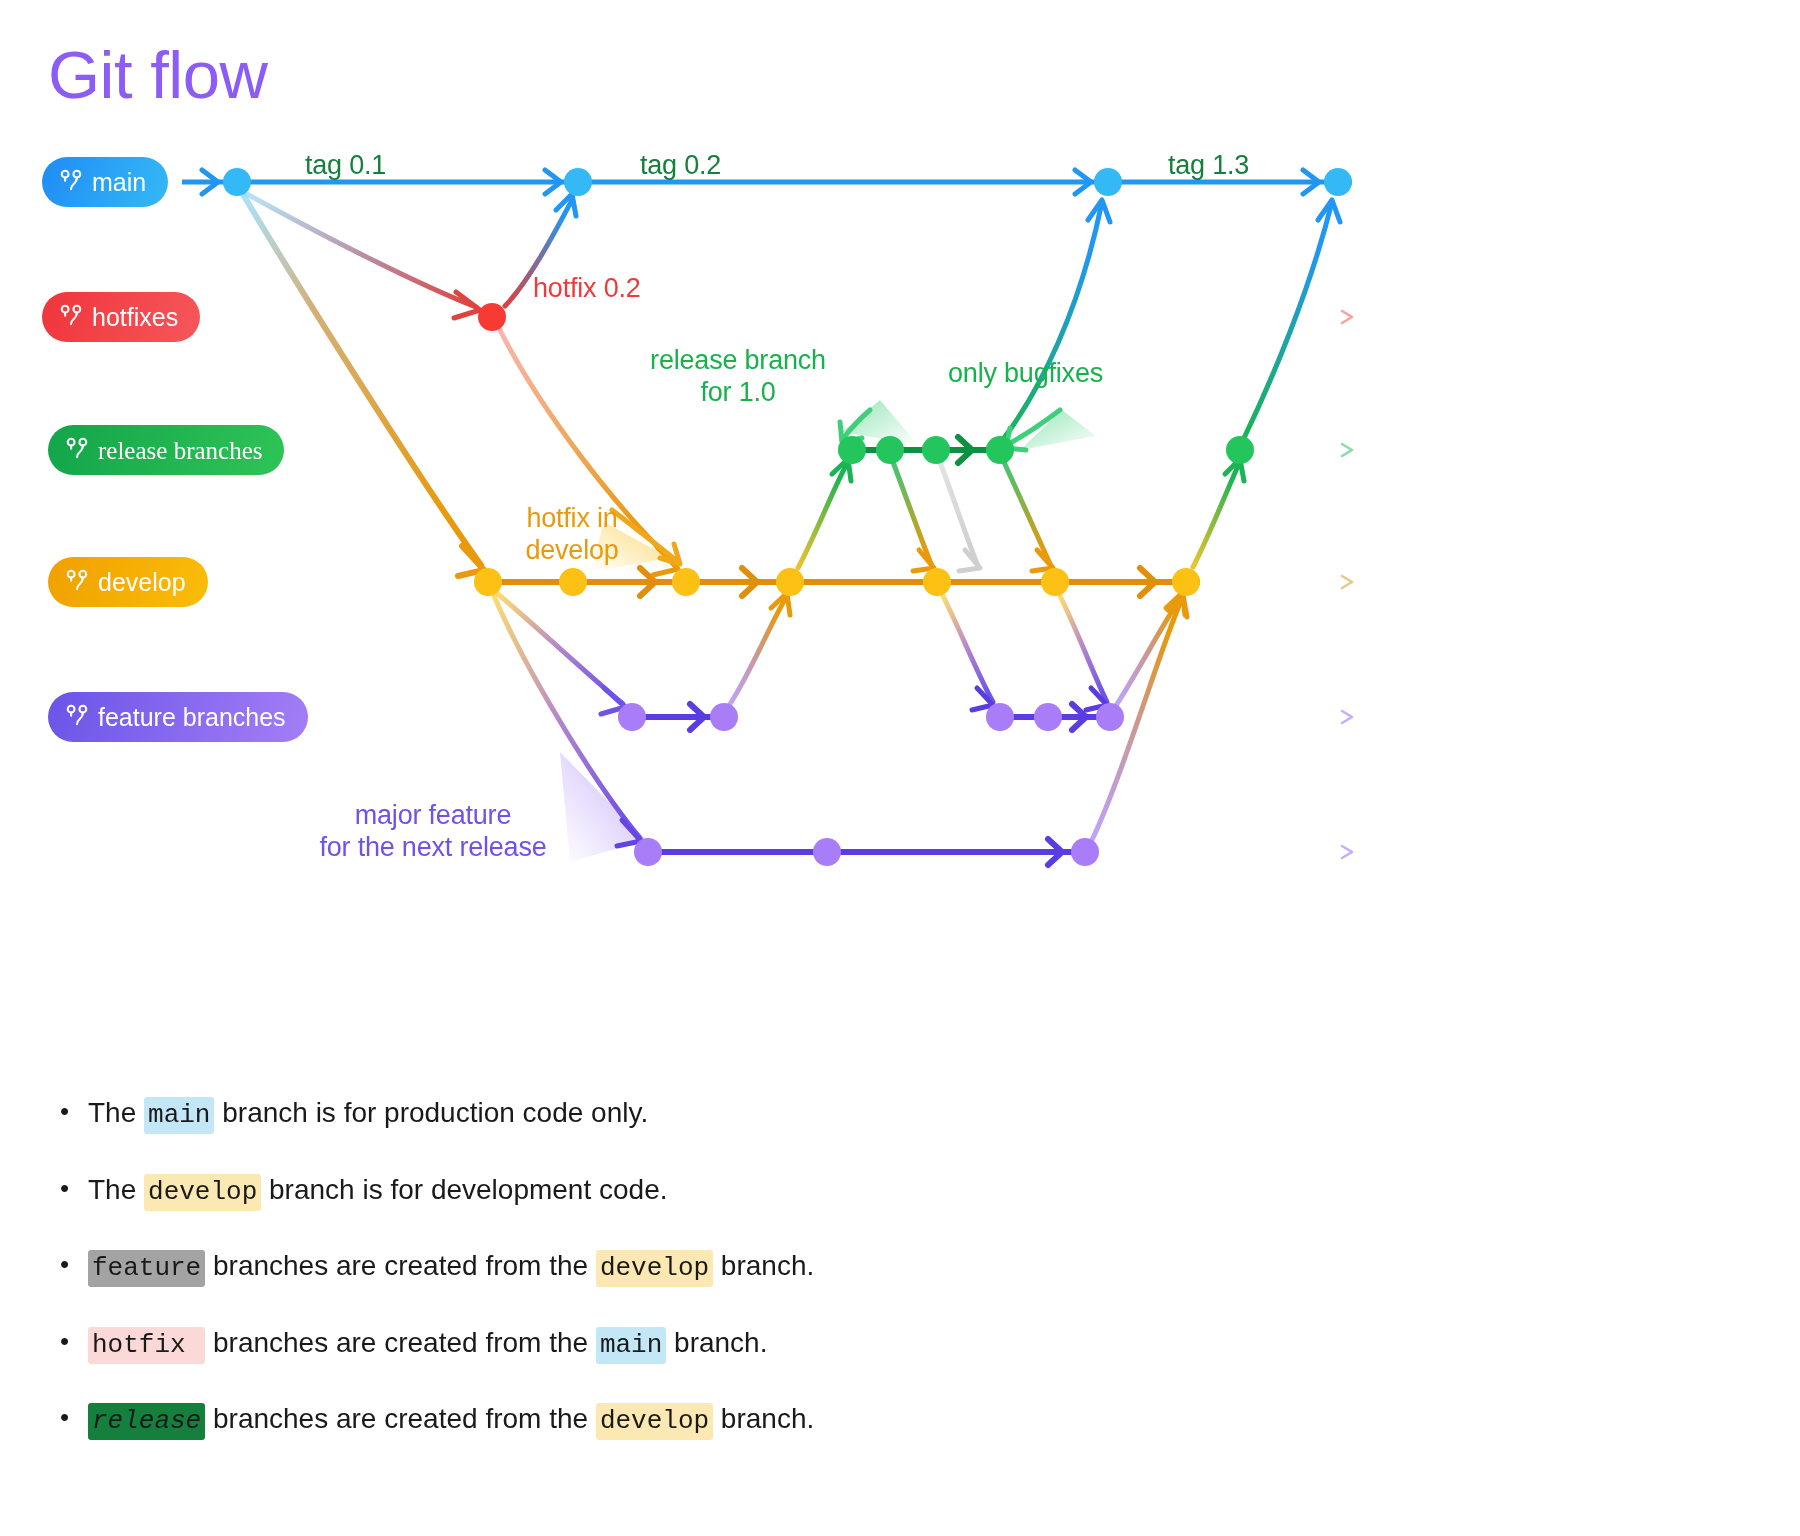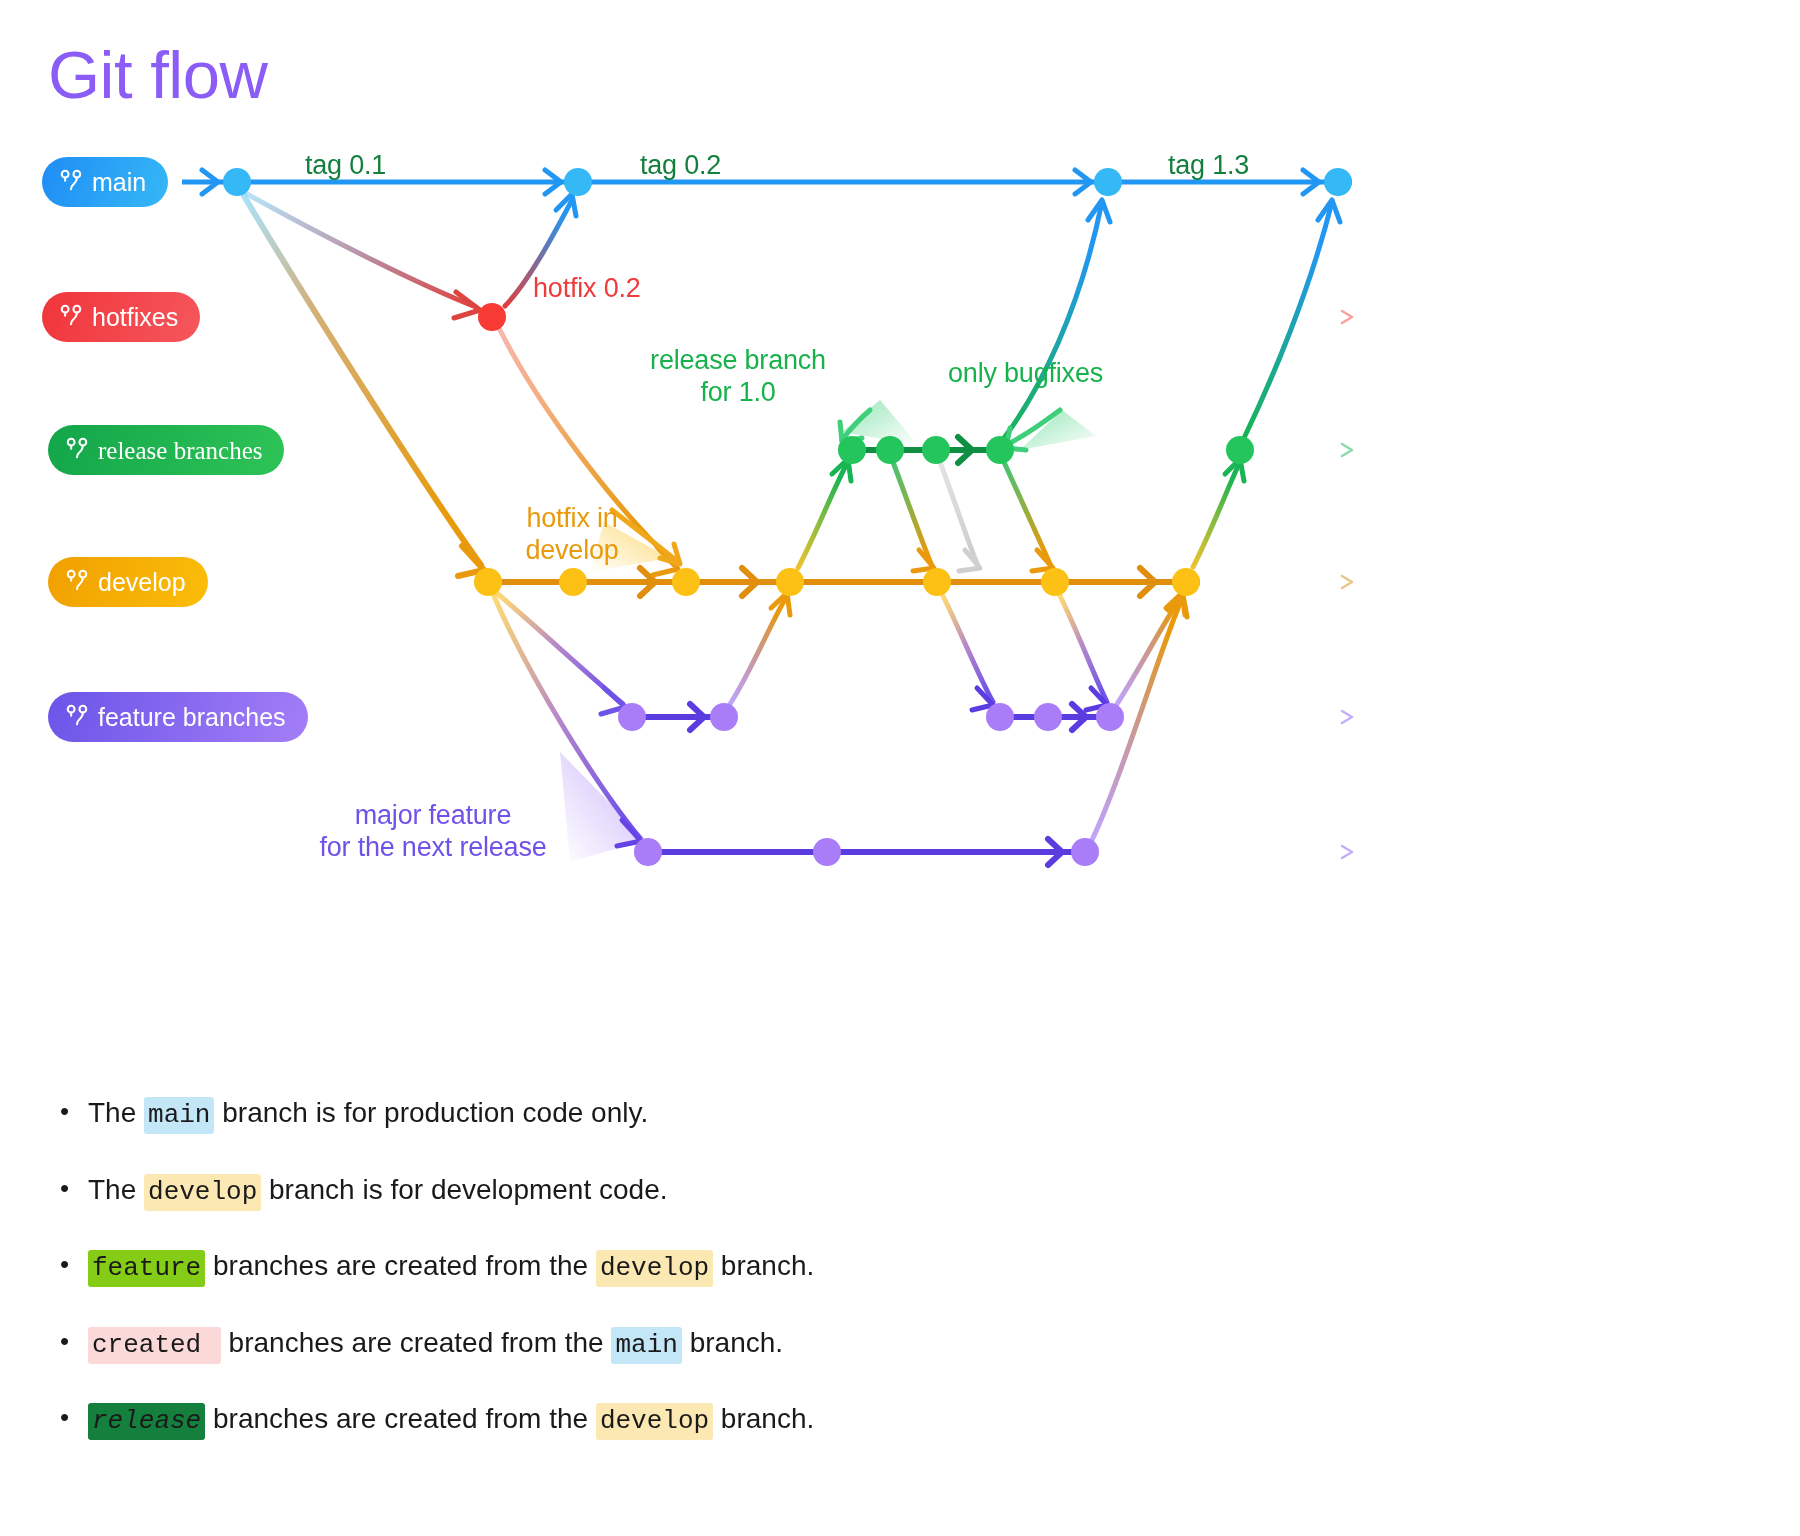--- a/index.html
+++ b/index.html
@@ -110,21 +110,21 @@
   .bullet .txt { flex: 1 1 auto; }
   code.kw {
     font-family: "Liberation Mono", monospace;
     font-size: 26px;
     padding: 3px 4px 4px 4px;
     border-radius: 3px;
     white-space: pre;
   }
   code.kw-main    { background: #c3e7f7; }
   code.kw-develop { background: #fce8b2; }
-  code.kw-feature { background: #84cc16; text-align: right; }
+  code.kw-feature { background: #a3a3a3; text-align: right; }
   code.kw-hotfix  { background: #fbd9d9; }
   code.kw-release { background: #15803d; font-style: italic; }
 </style>
 </head>
 <body>
 
 <div id="page">
 
   <div id="title">Git flow</div>
 
@@ -437,21 +437,21 @@
     <div class="bullet">
       <span class="dot">•</span>
       <span class="txt"><span>The </span><code class="kw kw-develop">develop</code><span> branch is for development code.</span></span>
     </div>
     <div class="bullet">
       <span class="dot">•</span>
       <span class="txt"><code class="kw kw-feature">feature</code><span> branches are created from the </span><code class="kw kw-develop">develop</code><span> branch.</span></span>
     </div>
     <div class="bullet">
       <span class="dot">•</span>
-      <span class="txt"><code class="kw kw-hotfix">created </code><span> branches are created from the </span><code class="kw kw-main">main</code><span> branch.</span></span>
+      <span class="txt"><code class="kw kw-hotfix">hotfix </code><span> branches are created from the </span><code class="kw kw-main">main</code><span> branch.</span></span>
     </div>
     <div class="bullet">
       <span class="dot">•</span>
       <span class="txt"><code class="kw kw-release">release</code><span> branches are created from the </span><code class="kw kw-develop">develop</code><span> branch.</span></span>
     </div>
   </div>
 
 </div>
 
 </body></html>

